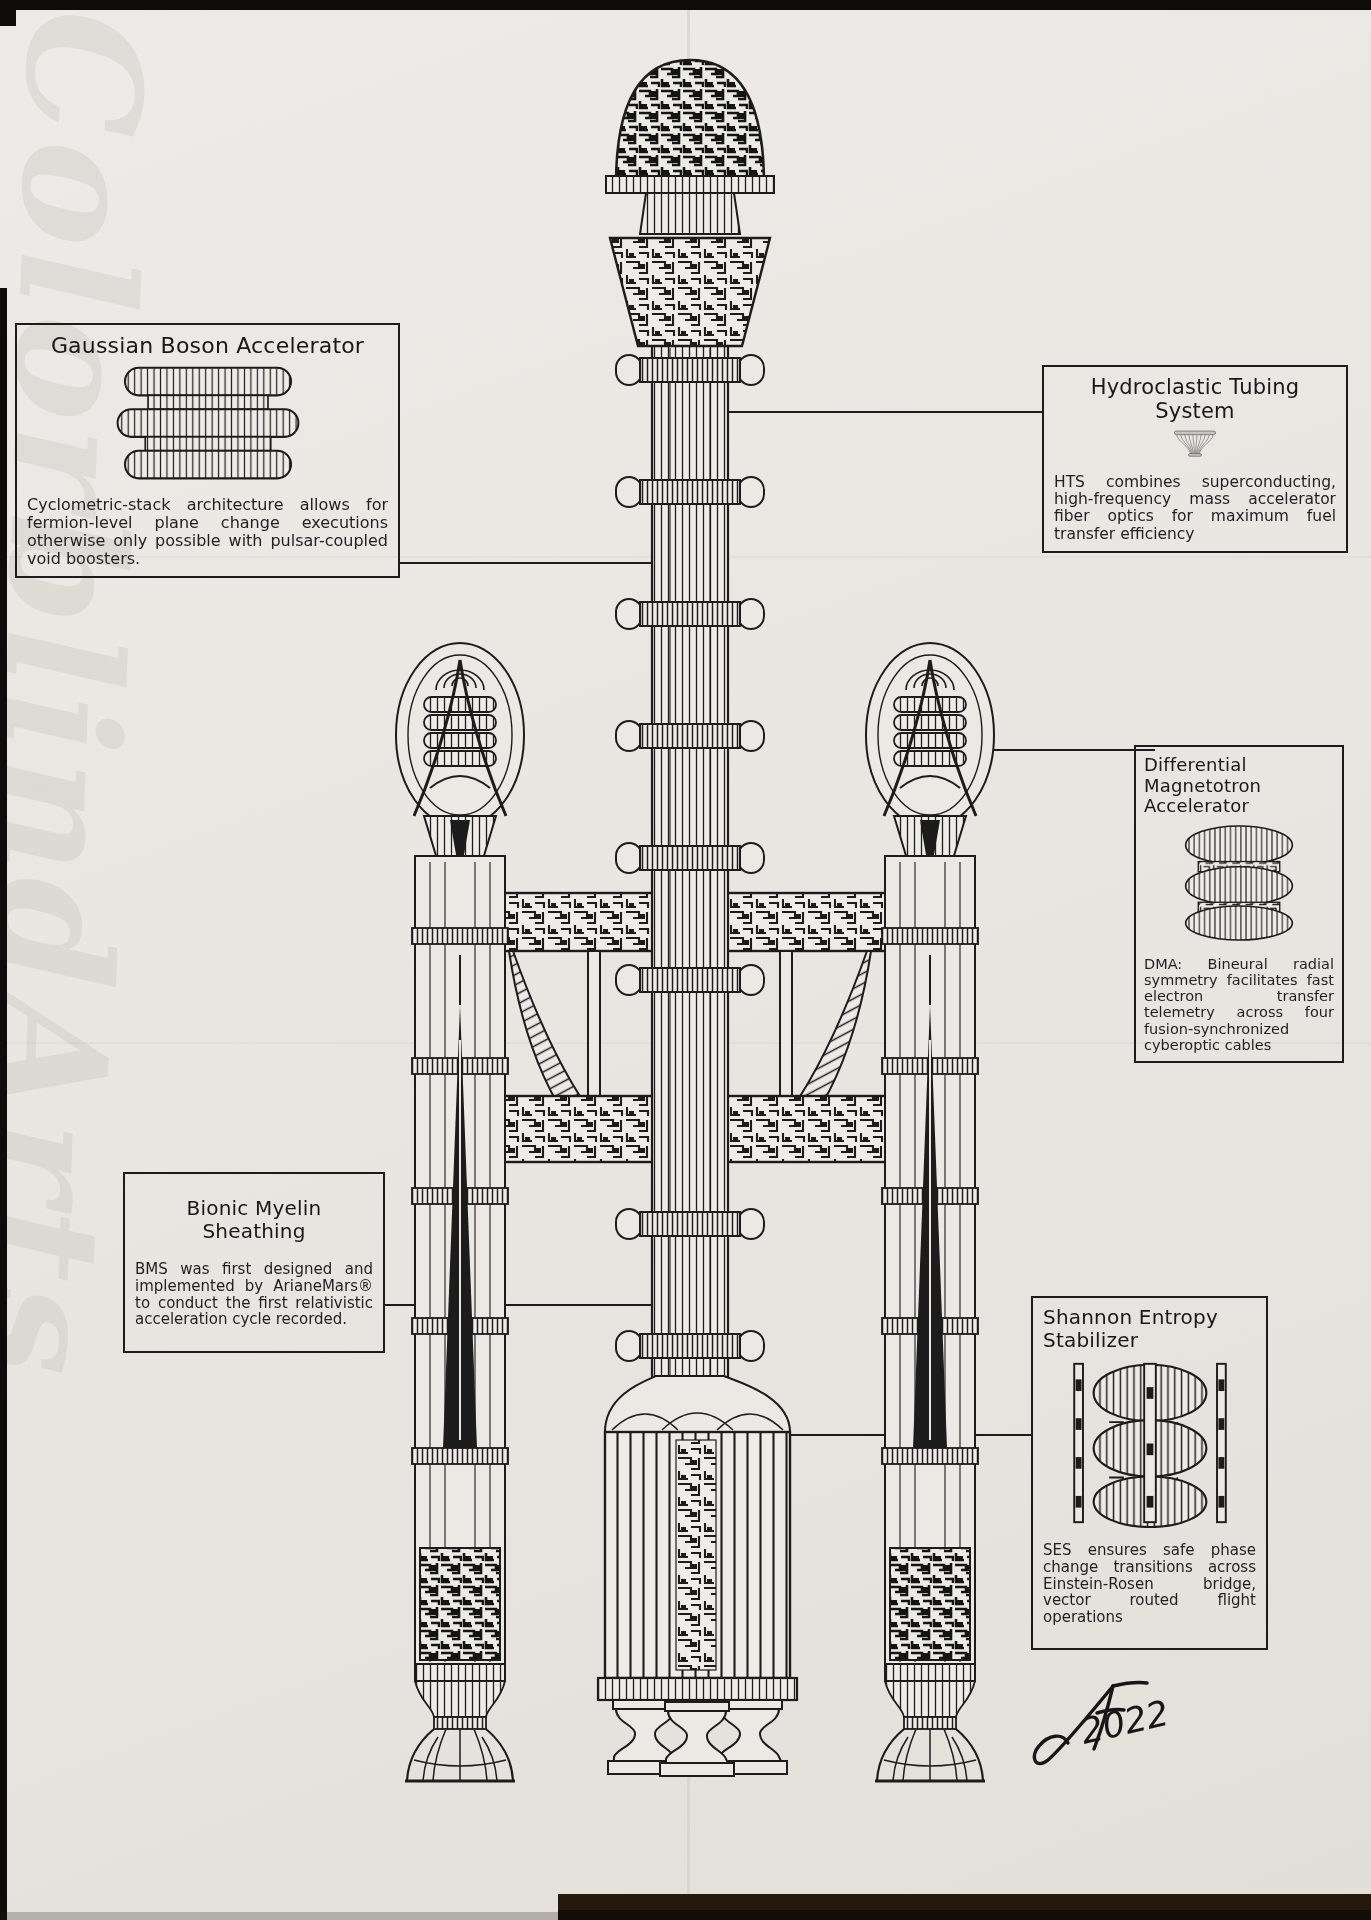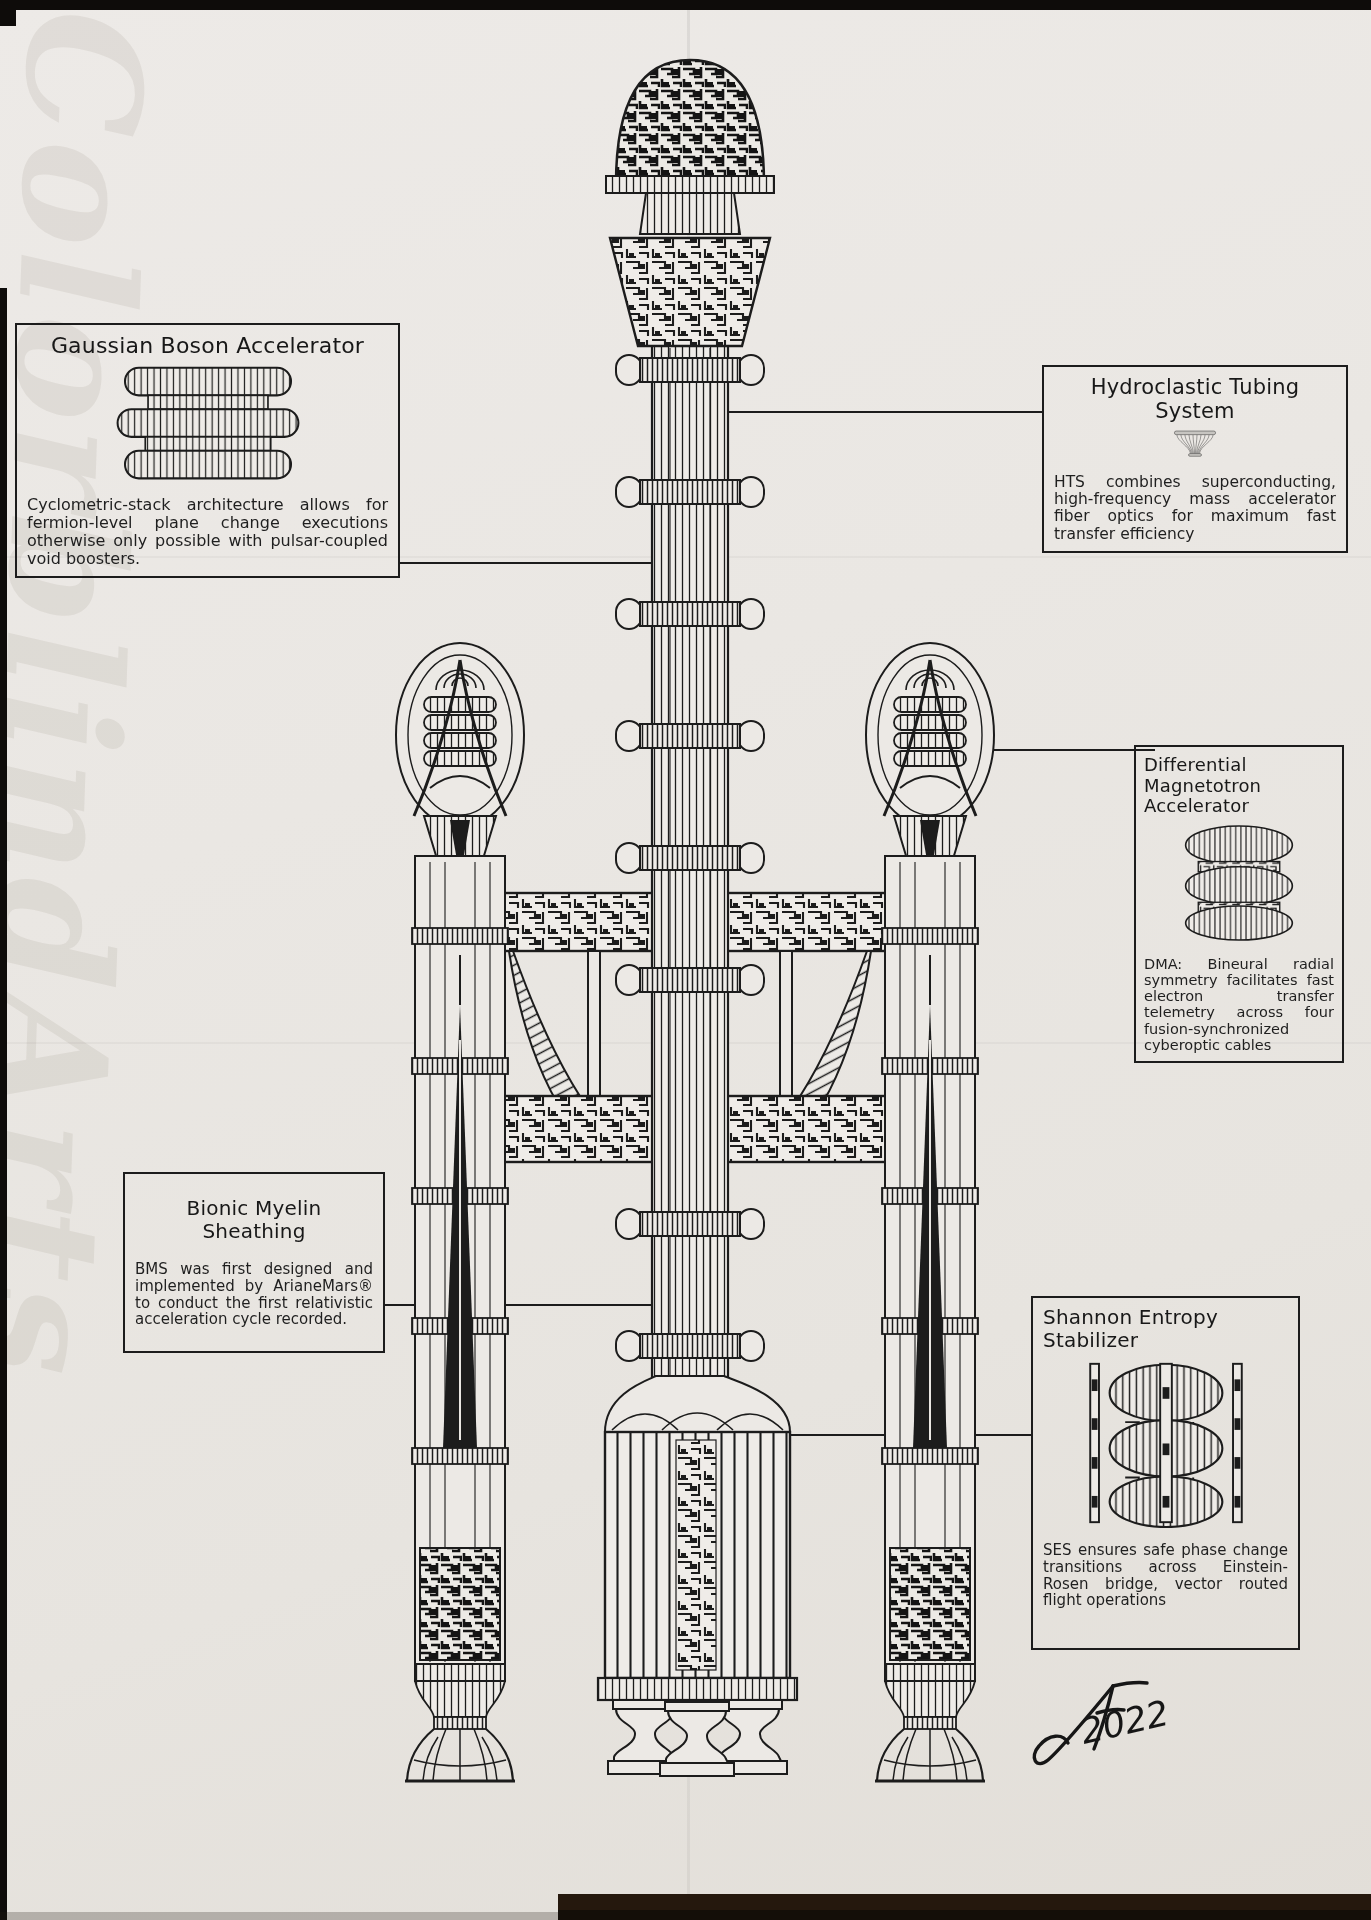--- a/index.html
+++ b/index.html
@@ -229,21 +229,21 @@
         <path d="M110,28 C111,62 116,84 118,122"></path>
           <path d="M130,28 C129,62 124,84 122,122"></path>
         <path d="M150,28 C148,62 130,84 127,122"></path>
           <path d="M170,28 C168,62 136,84 132,122"></path>
         <path d="M190,28 C188,62 142,84 137,122"></path>
           <path d="M210,28 C208,62 146,84 142,122"></path>
       </g>
       <rect x="18" y="10" width="204" height="18" rx="9" fill="url(#h-st)" stroke="#1c1c1c" stroke-width="2.2"></rect>
       <rect x="88" y="122" width="64" height="13" rx="6.5" fill="url(#h-st)" stroke="#1c1c1c" stroke-width="2.2"></rect>
     </svg>
-    <div class="c-desc" style="font-size:15.5px">HTS combines superconducting, high-frequency mass accelerator fiber optics for maximum fast transfer efficiency</div>
+    <div class="c-desc" style="font-size:15.5px">HTS combines superconducting, high-frequency mass accelerator fiber optics for maximum fuel transfer efficiency</div>
   </div>
 
   <div class="callout" style="left:1134px;top:745px;width:210px;height:318px;padding:8px 8px;">
     <div class="c-title left" style="font-size:18px">Differential Magnetotron Accelerator</div>
     <svg class="thumb" width="170" height="135" viewBox="0 0 170 160">
       <defs>
         <pattern id="m-st" width="7" height="10" patternUnits="userSpaceOnUse">
           <rect width="7" height="10" fill="#efece8"></rect>
             <line x1="3.5" y1="0" x2="3.5" y2="10" stroke="#1c1c1c" stroke-width="1.5"></line>
         </pattern>
@@ -285,21 +285,21 @@
           <rect x="93" y="46" width="8" height="15" rx="4"></rect>
         <rect x="145" y="13" width="8" height="15" rx="4"></rect>
           <rect x="145" y="46" width="8" height="15" rx="4"></rect>
         <rect x="197" y="13" width="8" height="15" rx="4"></rect>
           <rect x="197" y="46" width="8" height="15" rx="4"></rect>
       </g>
     </svg>
     <div class="c-desc" style="font-size:15px">BMS was first designed and implemented by ArianeMars® to conduct the first relativistic acceleration cycle recorded.</div>
   </div>
 
-  <div class="callout" style="left:1031px;top:1296px;width:269px;height:354px;">
+  <div class="callout" style="left:1031px;top:1296px;width:237px;height:354px;">
     <div class="c-title left" style="font-size:20px">Shannon Entropy Stabilizer</div>
     <svg class="thumb" width="180" height="170" viewBox="0 0 180 175">
       <defs>
         <pattern id="s-st" width="7" height="10" patternUnits="userSpaceOnUse">
           <rect width="7" height="10" fill="#efece8"></rect>
             <line x1="3.5" y1="0" x2="3.5" y2="10" stroke="#1c1c1c" stroke-width="1.5"></line>
         </pattern>
       </defs>
       <rect x="12" y="6" width="9" height="163" class="shp" stroke-width="1.8"></rect>
       <rect x="159" y="6" width="9" height="163" class="shp" stroke-width="1.8"></rect>

